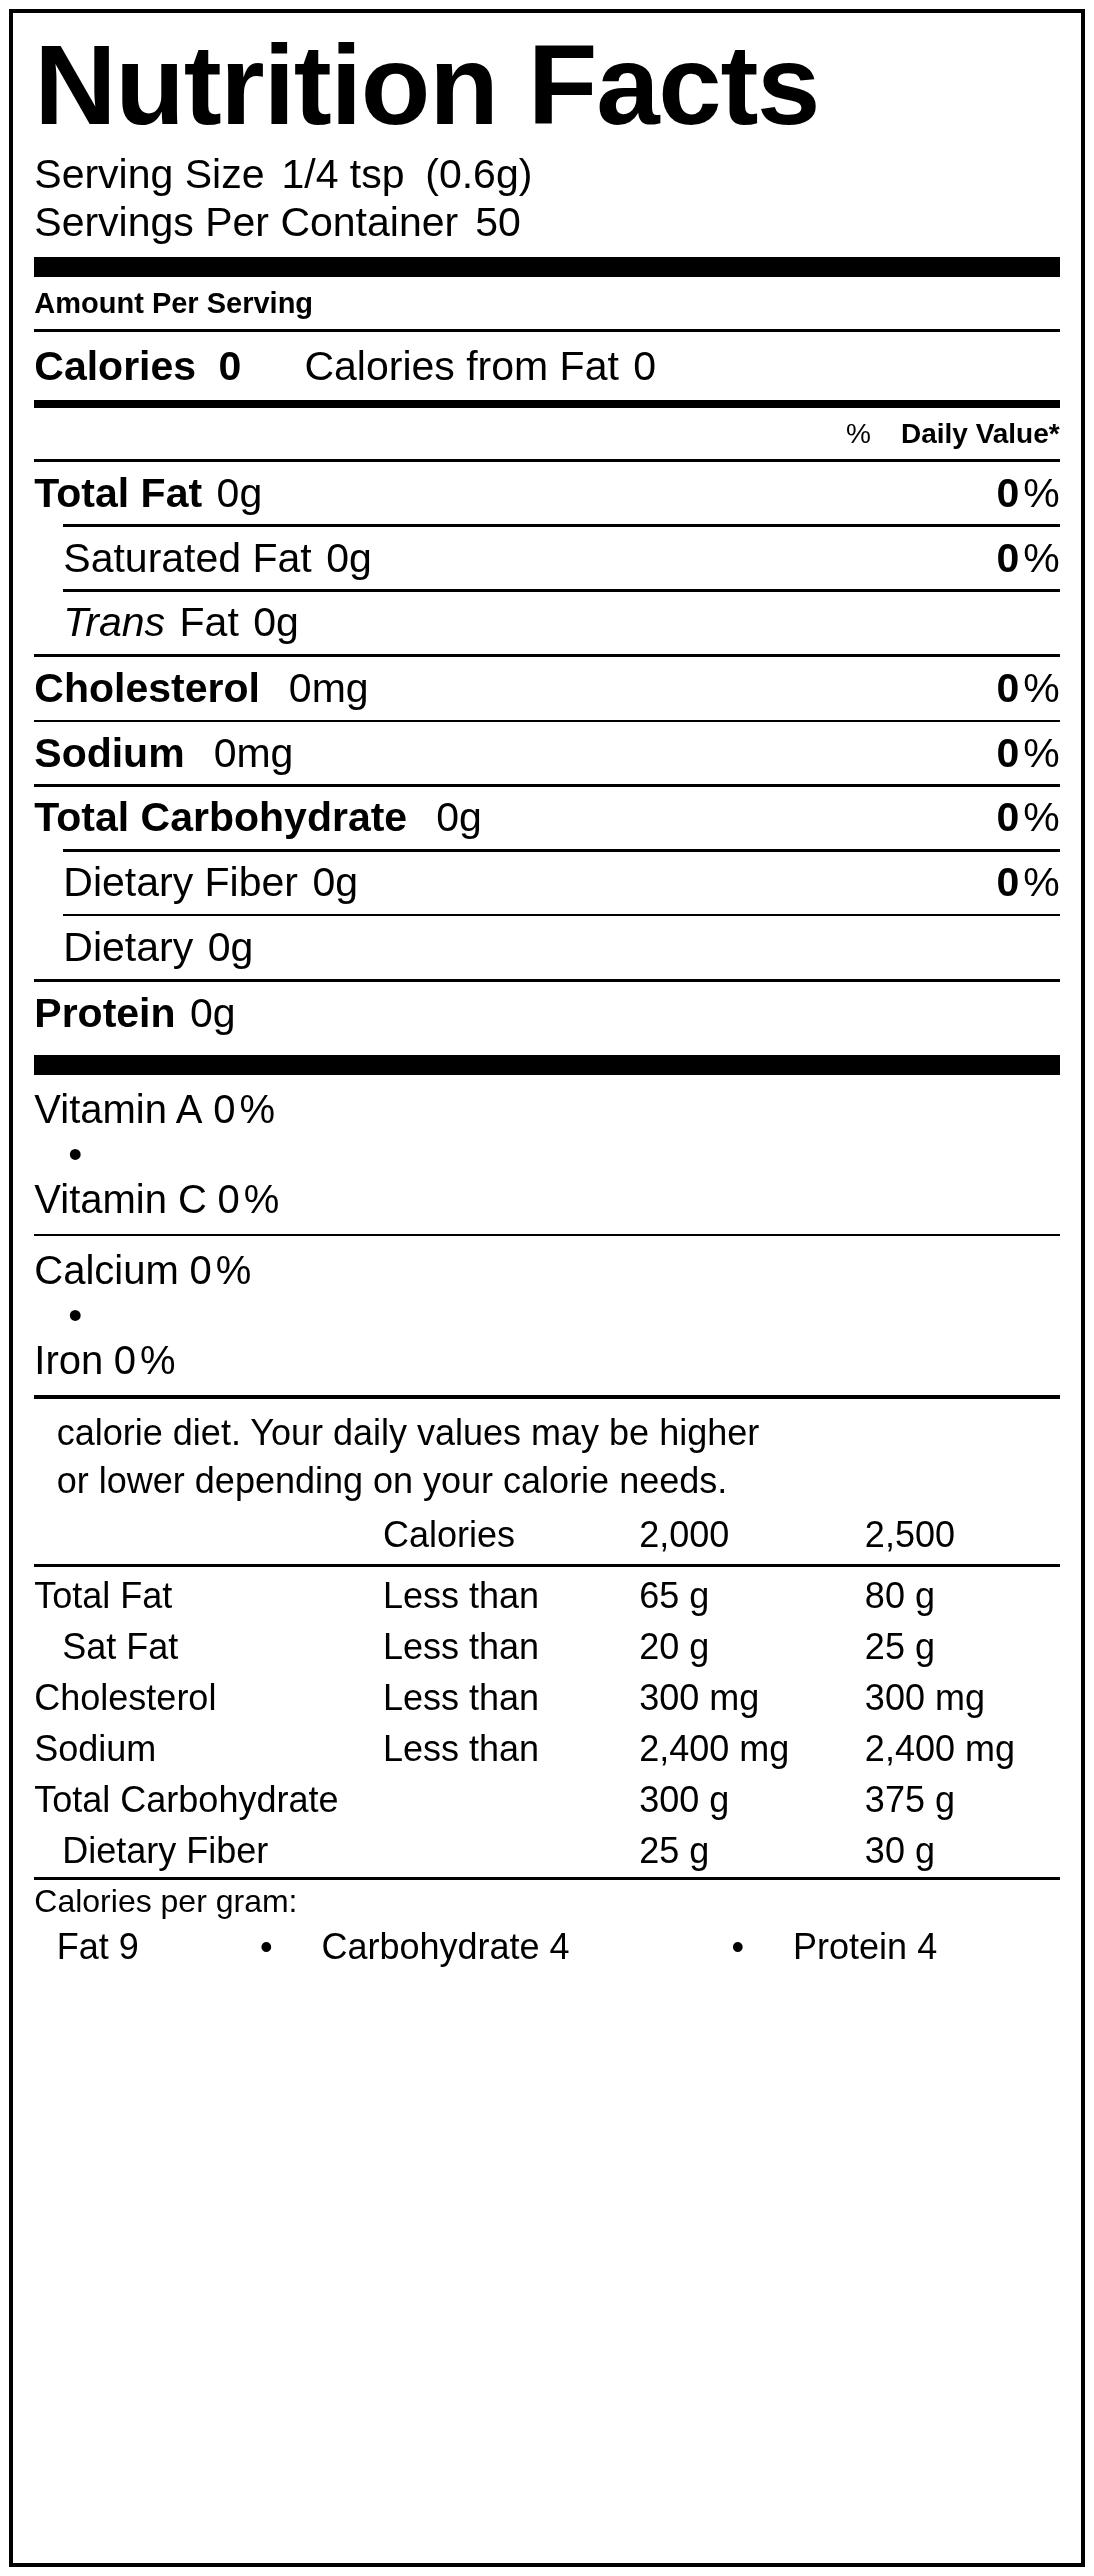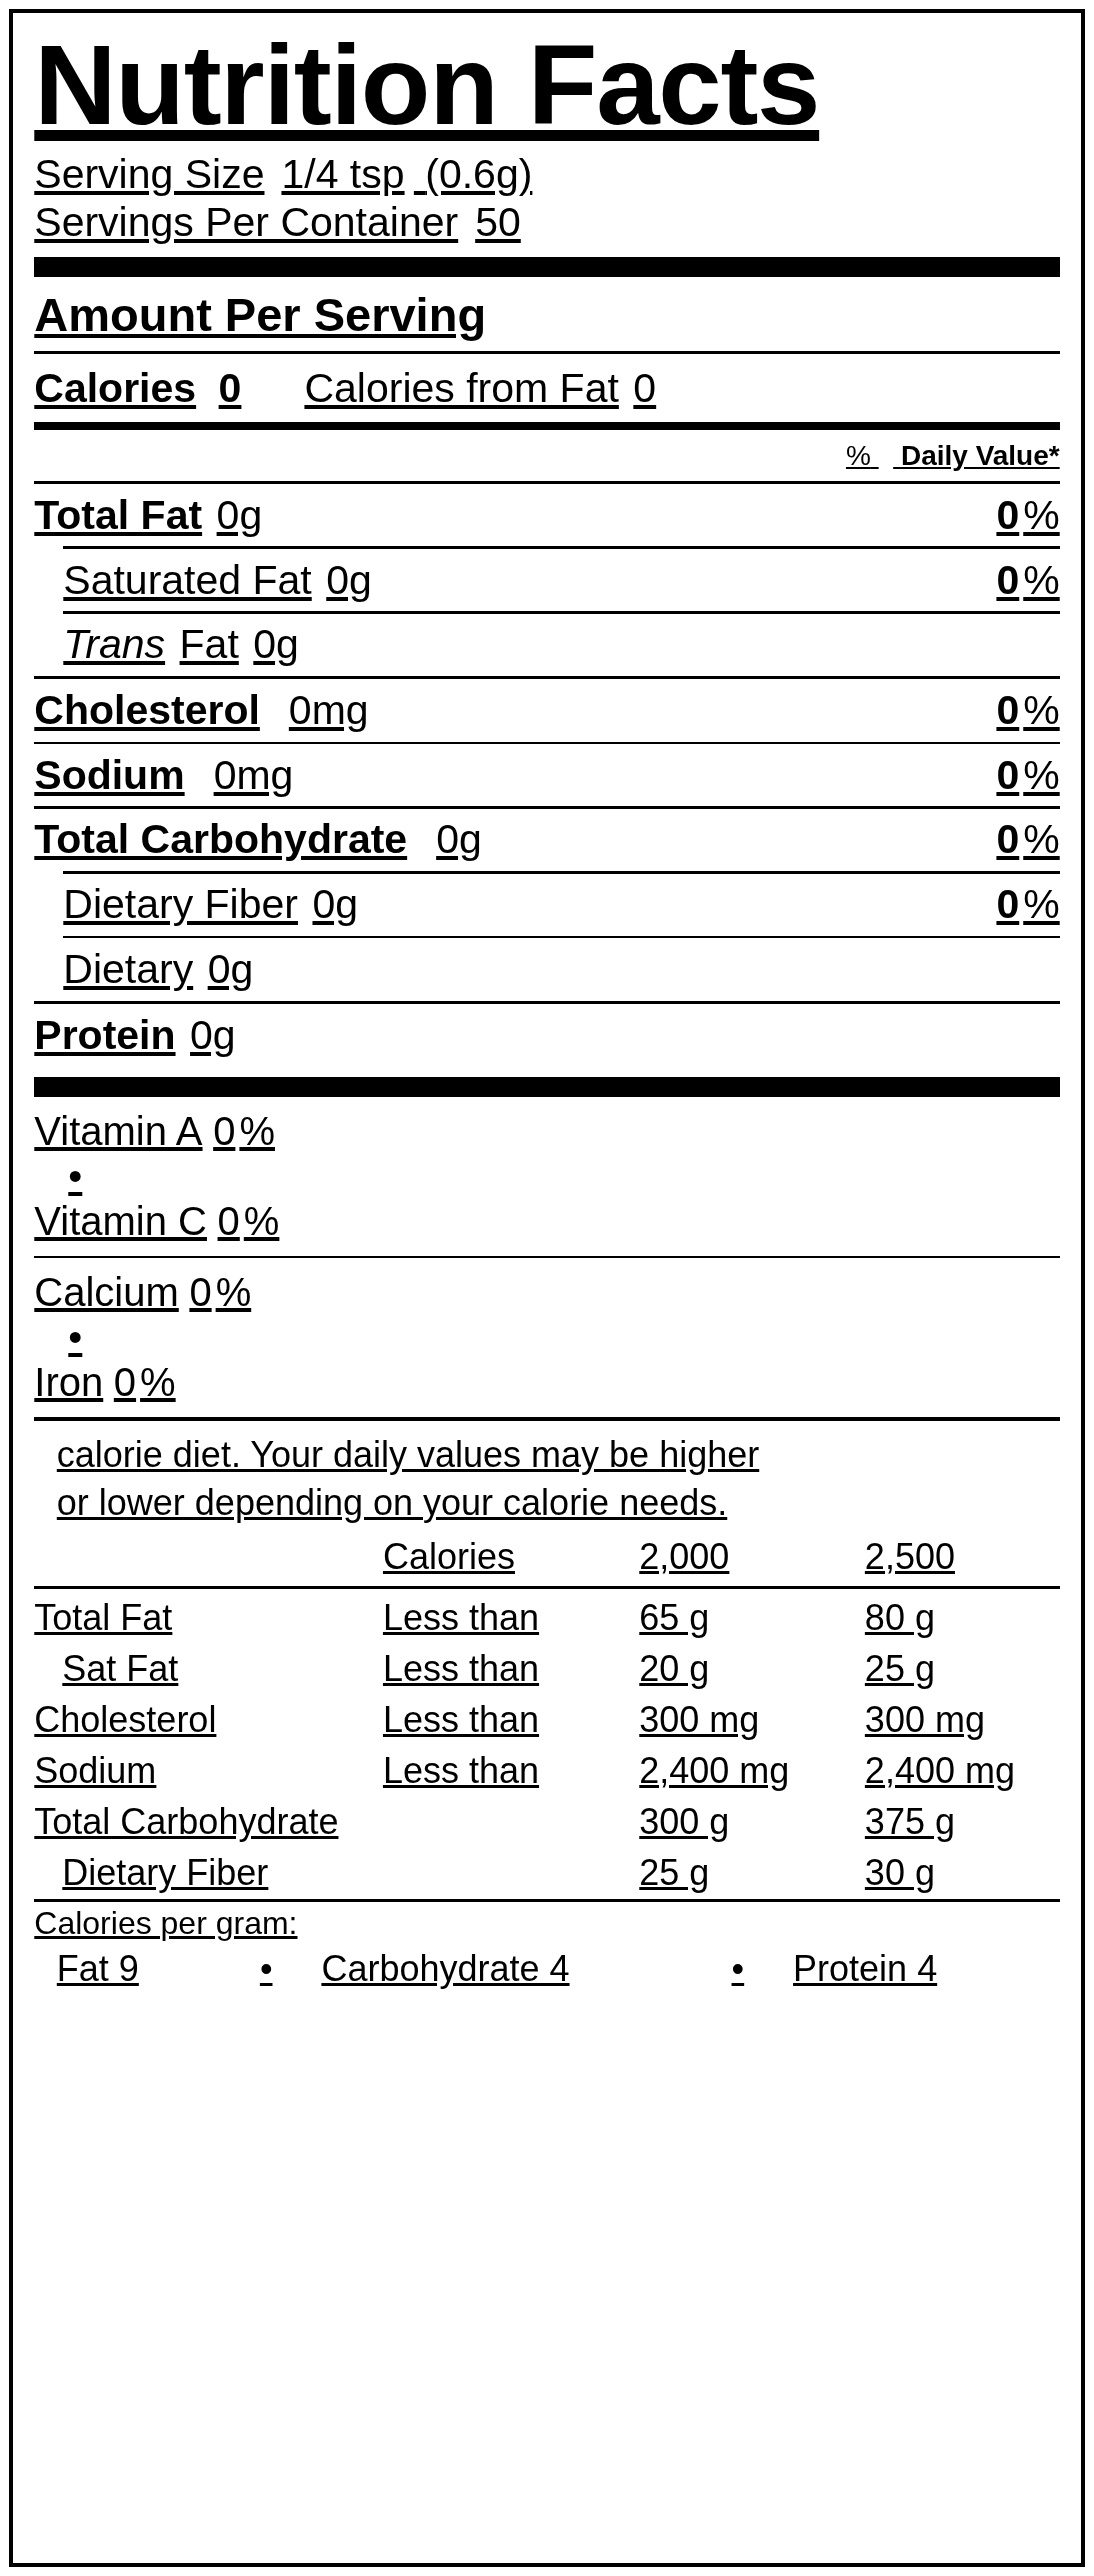--- a/index.html
+++ b/index.html
@@ -13,21 +13,20 @@
     height: 2576px;
     font-family: "Liberation Sans", sans-serif;
     color: #000000;
   }
 
   .label-panel {
     width: 1094px;
     height: 2576px;
     padding: 9.3px;
     background: #ffffff;
-    text-decoration: underline;
   }
 
   .label-border {
     width: 100%;
     height: 100%;
     border: 4.6px solid #000000;
     background: #ffffff;
     padding: 14.5px 21px 6.6px 21px;
   }
 
@@ -85,21 +84,21 @@
   .row .left { display: flex; align-items: baseline; }
   .row .right { display: flex; align-items: baseline; }
 
   .b { font-weight: bold; }
   .ital { font-style: italic; }
   .sp { display: inline-block; width: 14.5px; }
   .sp-lg { display: inline-block; width: 29px; }
   .indent { padding-left: 29px; }
 
   .amount-row {
-    font-size: 47px;
+    font-size: 29px;
     font-weight: bold;
     padding: 9.3px 0 9.3px 0;
     white-space: nowrap;
   }
 
   .calories-row {
     display: flex;
     align-items: baseline;
     font-size: 41px;
     padding: 10.6px 0 10.6px 0;

